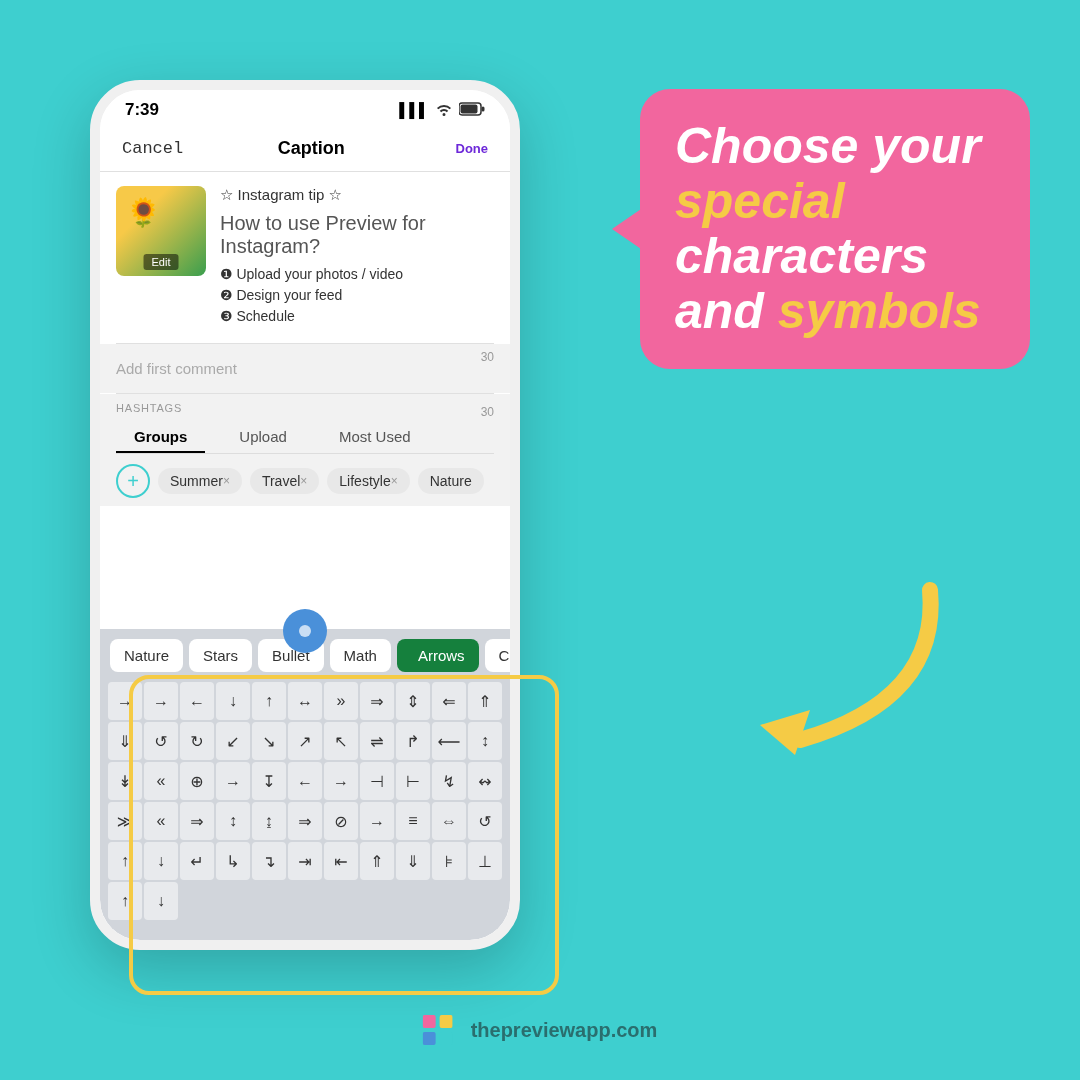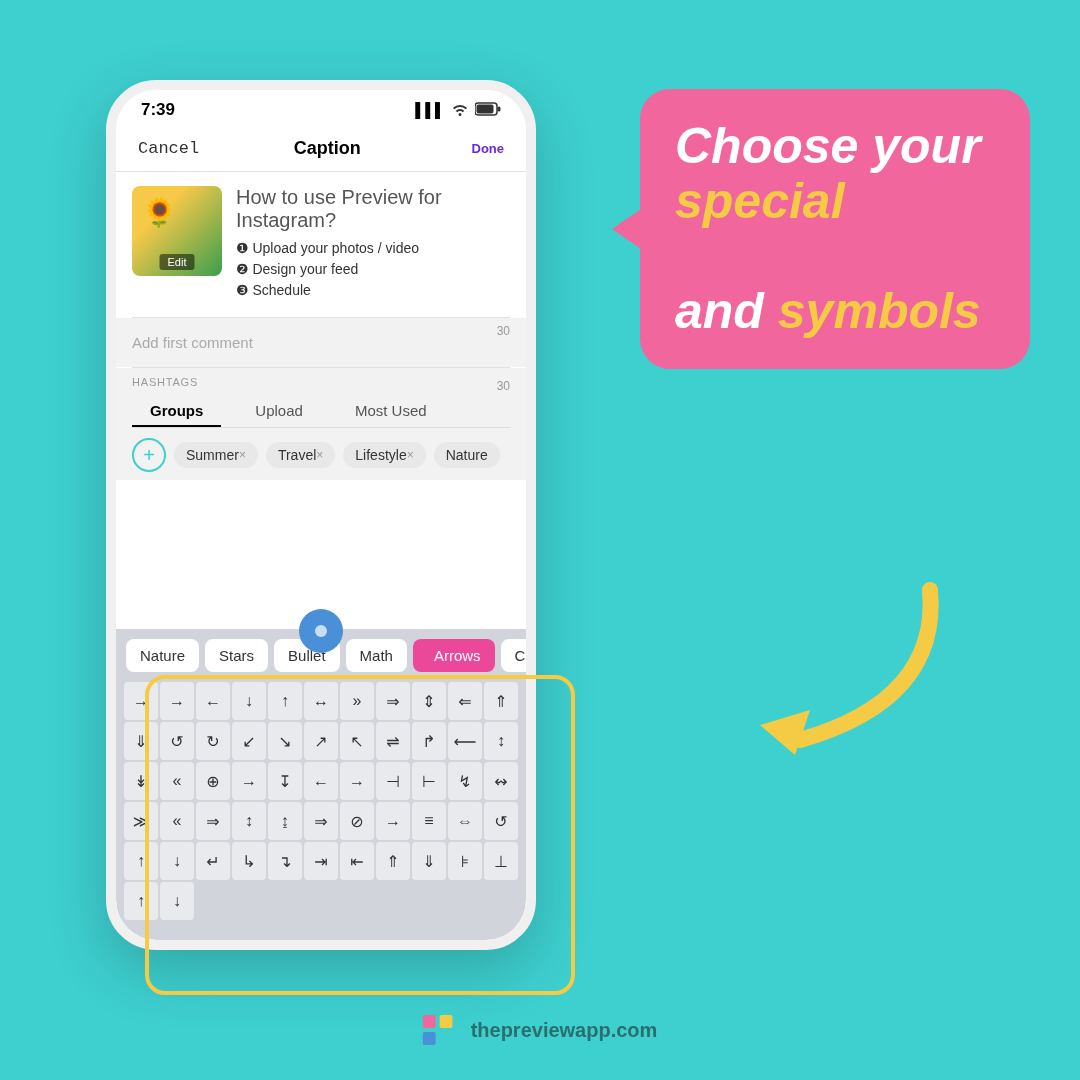--- a/index.html
+++ b/index.html
@@ -12,21 +12,20 @@
       overflow: hidden;
     }
 
     
     .phone-wrapper {
       position: absolute;
       left: 90px;
       top: 80px;
       width: 508px;
       height: 900px;
-      margin-left: 16px;
     }
 
     .phone {
       width: 430px;
       height: 870px;
       background: #fff;
       border-radius: 50px;
       box-shadow: 0 20px 60px rgba(0,0,0,0.2);
       overflow: hidden;
       position: relative;
@@ -255,21 +254,21 @@
     .symbol-tab {
       padding: 8px 14px;
       border-radius: 8px;
       font-size: 15px;
       color: #333;
       background: #fff;
       cursor: pointer;
       white-space: nowrap;
     }
     .symbol-tab.active {
-      background: #ec4899;
+      background: #15803d;
       color: #fff;
       padding-left: 21px;
     }
 
     .symbols-grid {
       display: grid;
       grid-template-columns: repeat(11, 1fr);
       gap: 2px;
       padding: 4px 8px;
     }
@@ -394,20 +393,21 @@
       <span class="nav-done">Done</span>
     </div>
 
     <div class="caption-area">
       <div class="clearfix">
         <div class="photo-area">
           <div class="photo-sun">🌻</div>
           <div class="photo-edit">Edit</div>
         </div>
         <div class="caption-inner">
+          <div class="instagram-tip">☆ Instagram tip ☆</div>
           <div class="tip-question">How to use Preview for Instagram?</div>
           <div class="tip-item">❶ Upload your photos / video</div>
           <div class="tip-item">❷ Design your feed</div>
           <div class="tip-item">❸ Schedule</div>
         </div>
       </div>
     </div>
 
     <div class="divider"></div>
 
@@ -525,21 +525,21 @@
         </div>
     </div>
   </div>
 </div>
 
 <div class="bubble-pink">
   <div class="bubble-notch"></div>
   <div class="bubble-text">
     <span class="bubble-white">Choose your</span><br>
     <span class="bubble-yellow">special</span><br>
-    <br>
+    <span class="bubble-white">characters</span><br>
     <span class="bubble-white">and</span>
     <span class="bubble-yellow">symbols</span>
   </div>
 </div>
 
 <div class="arrow-container">
   <svg width="300" height="200" viewBox="0 0 300 200">
 
     <path d="M250 10 Q260 120 120 160" fill="none" stroke="#f5cb45" stroke-width="16" stroke-linecap="round"></path>
 

